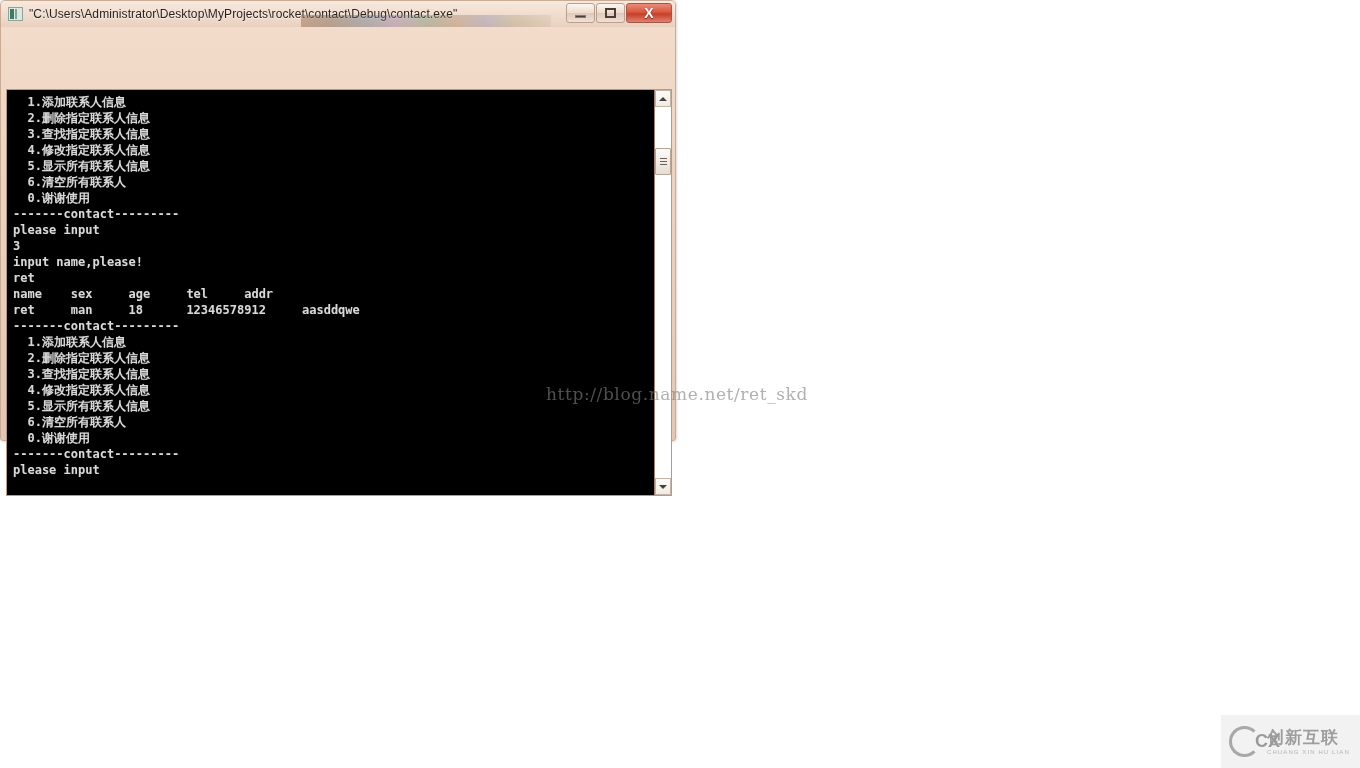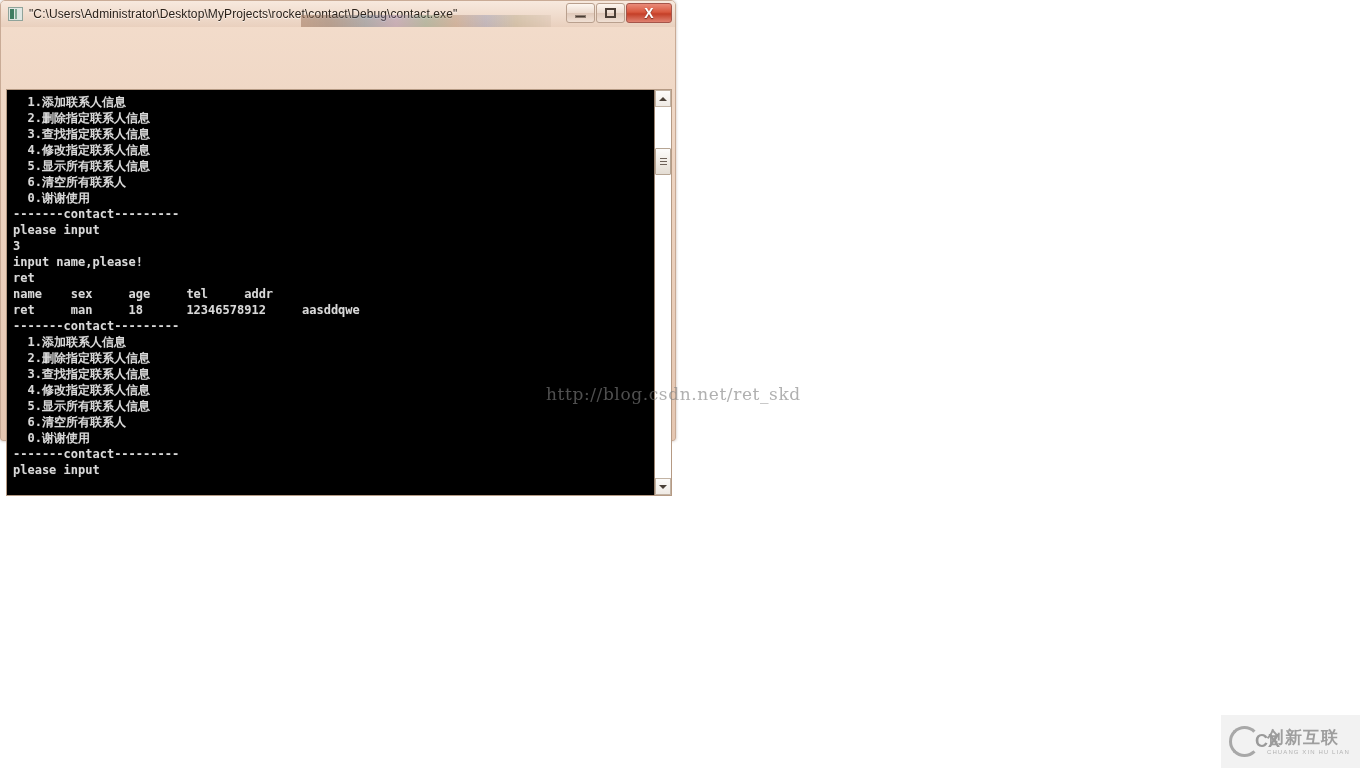--- a/index.html
+++ b/index.html
@@ -381,21 +381,21 @@
           <span class="sb-grip"></span>
         </div>
         <div class="sb-btn down">
           <span class="arrow-down"></span>
         </div>
       </div>
 
     </div>
   </div>
 
-  <div class="watermark">http://blog.csdn.net/ret_skd</div>
+  <div class="watermark">http://blog.name.net/ret_skd</div>
 
   <div class="brand-logo">
     <div class="brand-mark">
       <span class="ring"></span>
       <span class="x">CX</span>
     </div>
     <div class="brand-words">
       <span class="brand-cn">创新互联</span>
       <span class="brand-en">CHUANG XIN HU LIAN</span>
     </div>

